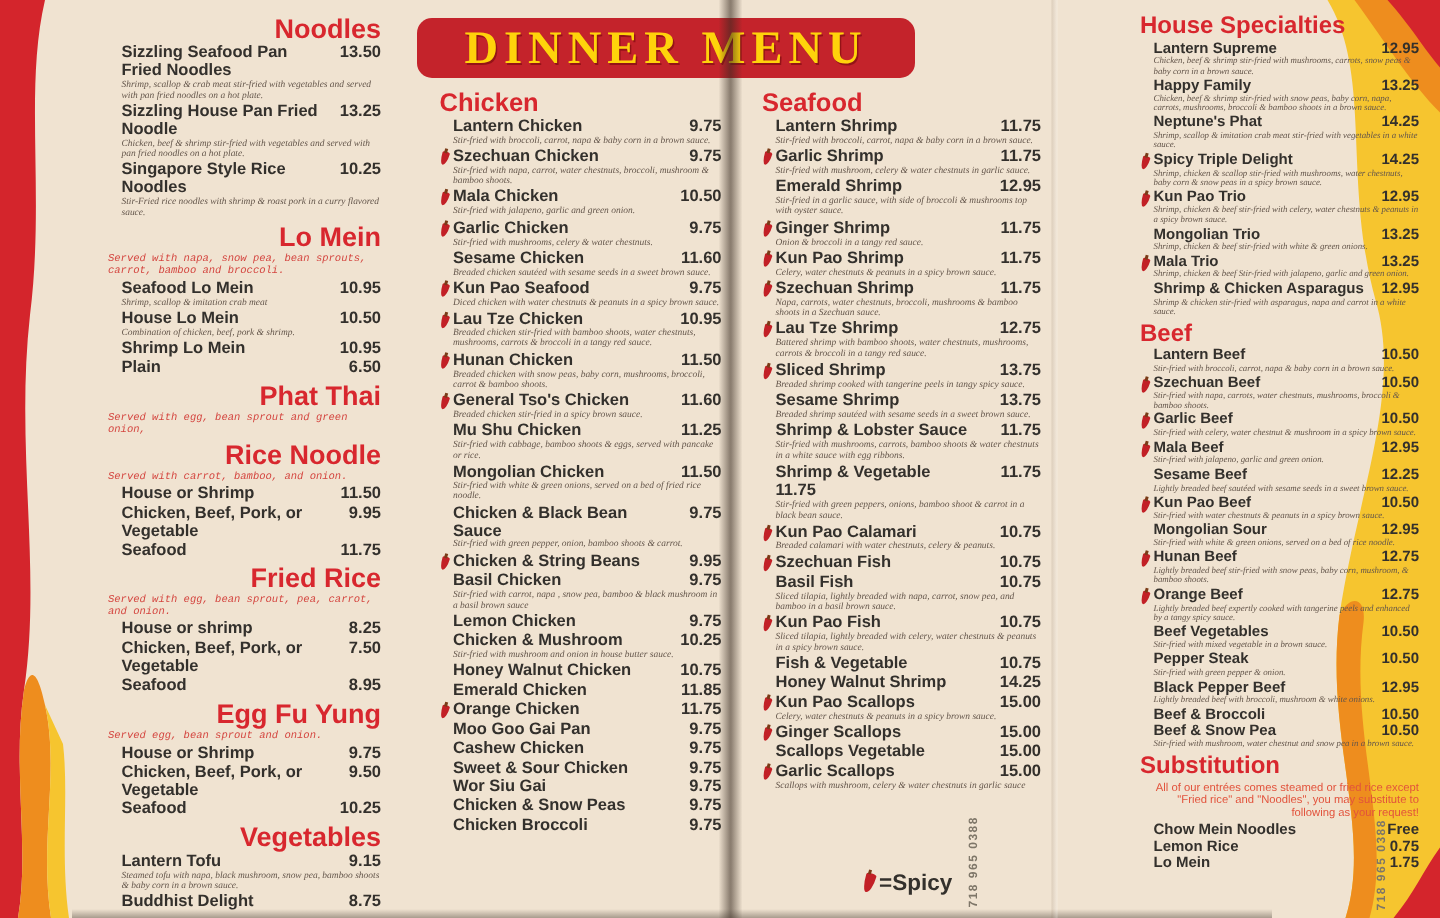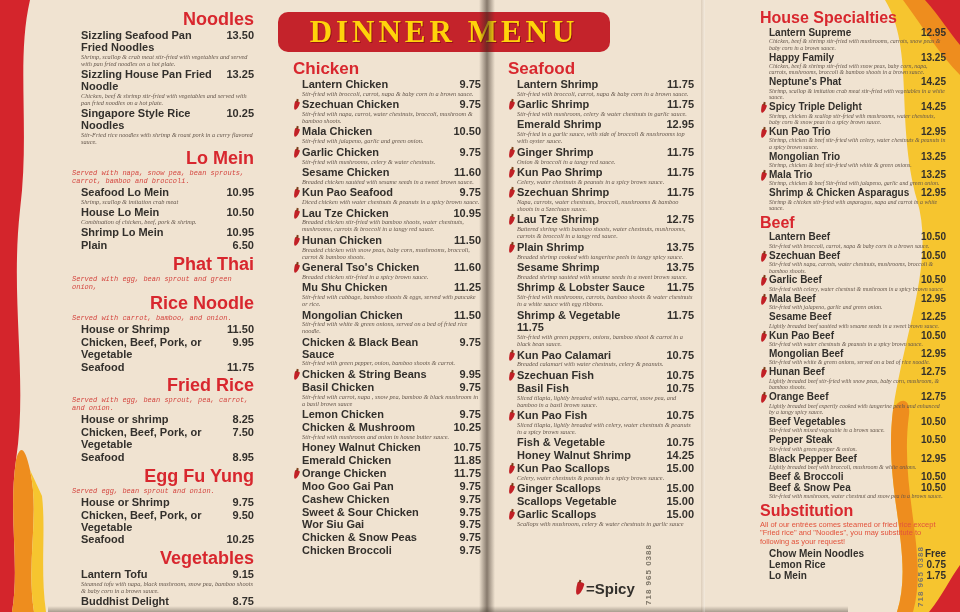--- a/index.html
+++ b/index.html
@@ -34,21 +34,21 @@
   #col-0{left:72px;top:8px;width:182px;height:600px;}
   #col-1{left:293px;top:58px;width:188px;height:550px;}
   #col-2{left:508px;top:58px;width:186px;height:550px;}
   #col-3{left:760px;top:8px;width:186px;height:600px;}
   .section{margin-bottom:3px;}
   .sec-title{font-weight:bold;font-size:17px;line-height:1.05;color:#d8272e;margin:2px 0 1px;}
   .big-heads .sec-title{font-size:18px;text-align:right;}
   .tight .sec-title{font-size:16px;}
   .sec-note{font-family:Liberation Mono, monospace;font-style:italic;font-size:7px;line-height:1.15;
     color:#d4453f;margin:0 0 2px;}
-  .sec-note.sans{font-family:"Liberation Sans",sans-serif;font-style:normal;font-size:7.5px;color:#e2533c;}
+  .sec-note.sans{font-family:"Liberation Sans",sans-serif;font-style:normal;font-size:7.5px;color:#e2533c;text-align:right;}
   .item{margin-bottom:1px;}
   .tight .item{margin-bottom:0.5px;}
   .row{display:flex;justify-content:space-between;align-items:baseline;position:relative;
     padding-left:9px;font-weight:bold;font-size:11px;line-height:1.08;color:#33302c;}
   .tight .row{font-size:10px;line-height:1.05;text-align:center;}
   .name{padding-right:6px;}
   .price{white-space:nowrap;}
   .desc{font-family:"Liberation Serif",serif;font-style:italic;font-size:6.3px;line-height:1.1;
     color:#63554a;padding-left:9px;margin:0 0 1.5px;}
   .tight .desc{font-size:5.9px;line-height:1.08;}
@@ -462,21 +462,21 @@
         <div class="row">
           <span class="chili"></span>
           <span class="name">Lau Tze Shrimp</span>
           <span class="price">12.75</span>
         </div>
         <div class="desc">Battered shrimp with bamboo shoots, water chestnuts, mushrooms, carrots &amp; broccoli in a tangy red sauce.</div>
       </div>
       <div class="item">
         <div class="row">
           <span class="chili"></span>
-          <span class="name">Plain Shrimp</span>
+          <span class="name">Sliced Shrimp</span>
           <span class="price">13.75</span>
         </div>
         <div class="desc">Breaded shrimp cooked with tangerine peels in tangy spicy sauce.</div>
       </div>
       <div class="item">
         <div class="row">
           <span class="name">Sesame Shrimp</span>
           <span class="price">13.75</span>
         </div>
         <div class="desc">Breaded shrimp sautéed with sesame seeds in a sweet brown sauce.</div>
@@ -679,21 +679,21 @@
       <div class="item">
         <div class="row">
           <span class="chili"></span>
           <span class="name">Kun Pao Beef</span>
           <span class="price">10.50</span>
         </div>
         <div class="desc">Stir-fried with water chestnuts &amp; peanuts in a spicy brown sauce.</div>
       </div>
       <div class="item">
         <div class="row">
-          <span class="name">Mongolian Beef</span>
+          <span class="name">Mongolian Sour</span>
           <span class="price">12.95</span>
         </div>
         <div class="desc">Stir-fried with white &amp; green onions, served on a bed of rice noodle.</div>
       </div>
       <div class="item">
         <div class="row">
           <span class="chili"></span>
           <span class="name">Hunan Beef</span>
           <span class="price">12.75</span>
         </div>

